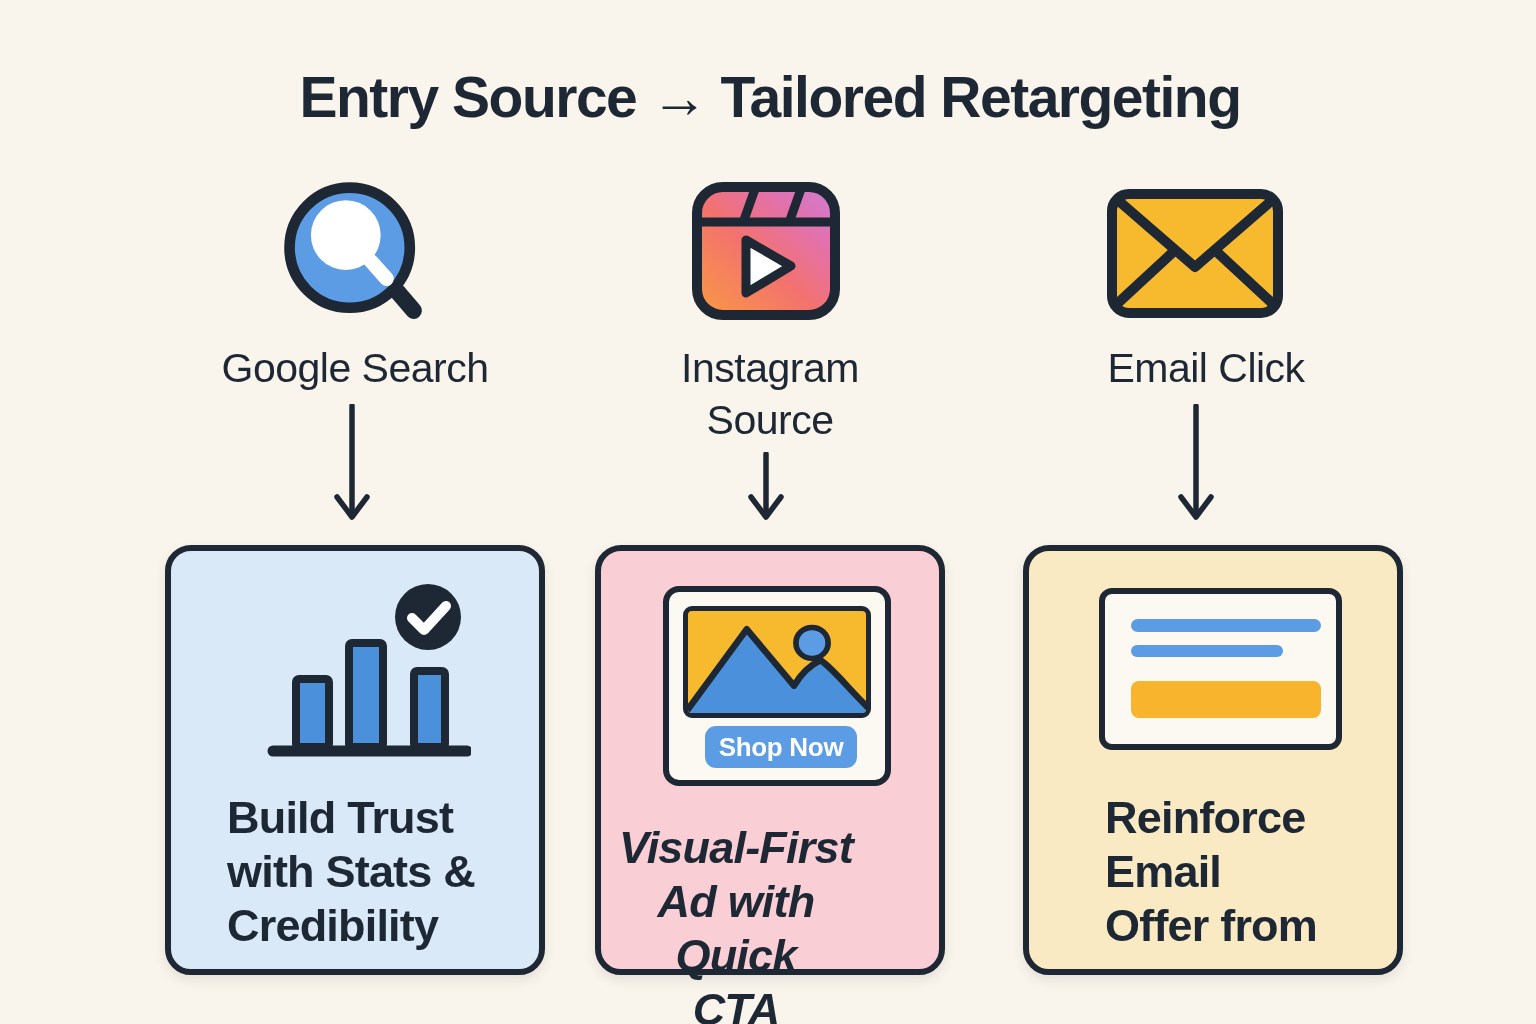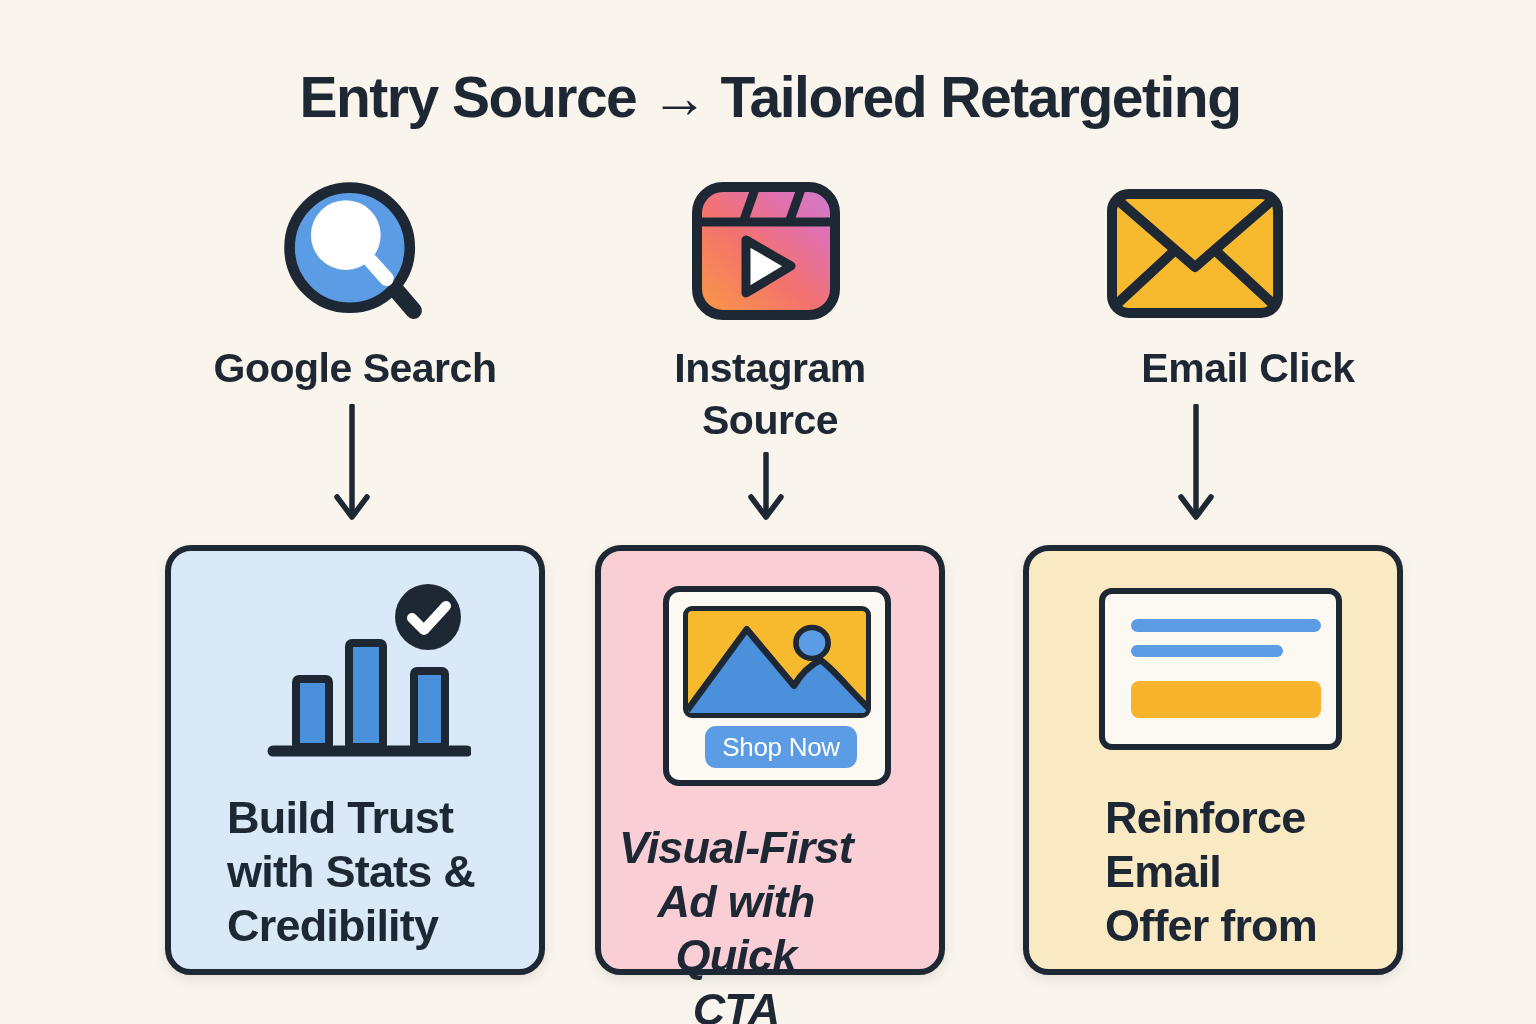--- a/index.html
+++ b/index.html
@@ -17,26 +17,26 @@
     color:var(--ink);
   }
 
   .icon{position:absolute;}
   .icon.search{left:275px;top:173px;width:160px;height:160px;}
   .icon.reels{left:691px;top:181px;width:150px;height:140px;}
   .icon.email{left:1106px;top:188px;width:178px;height:131px;}
 
   .label{
     position:absolute;top:342px;text-align:center;
-    font-size:41px;font-weight:bold;line-height:52px;letter-spacing:-0.5px;
+    font-size:41px;font-weight:normal;line-height:52px;letter-spacing:-0.5px;
     color:var(--ink);
   }
   .label.l1{left:165px;width:380px;}
   .label.l2{left:595px;width:350px;}
-  .label.l3{left:1058px;width:380px;}
+  .label.l3{left:1016px;width:380px;}
 
   .arrow{position:absolute;}
   .arrow.a1{left:330px;top:404px;}
   .arrow.a2{left:744px;top:452px;}
   .arrow.a3{left:1174px;top:404px;}
 
   .card{
     position:absolute;top:545px;height:430px;box-sizing:border-box;
     border:6px solid var(--ink);border-radius:26px;
     box-shadow:0 5px 12px rgba(30,40,52,0.10);
@@ -62,21 +62,21 @@
   .ad-image{
     position:absolute;left:14px;top:14px;width:188px;height:112px;box-sizing:border-box;
     background:var(--yellow,#f7ba2f);border:5px solid var(--ink);border-radius:9px;
     overflow:hidden;
   }
   .ad-image svg{display:block;width:100%;height:100%;}
   .shop-btn{
     position:absolute;left:36px;bottom:12px;width:152px;height:42px;
     background:var(--blue,#5b9ce4);border-radius:11px;
     display:flex;align-items:center;justify-content:center;
-    color:#ffffff;font-size:26px;font-weight:normal;letter-spacing:-0.3px;
+    color:#ffffff;font-size:26px;font-weight:bold;letter-spacing:-0.3px;
   }
 
   .email-frame{
     position:absolute;left:70px;top:37px;width:243px;height:162px;box-sizing:border-box;
     background:var(--frame_white,#fdfaf4);border:6px solid var(--ink);border-radius:13px;
   }
   .email-frame .eline1{position:absolute;left:26px;top:25px;width:190px;height:13px;border-radius:7px;background:var(--blue);}
   .email-frame .eline2{position:absolute;left:26px;top:51px;width:152px;height:12px;border-radius:7px;background:var(--blue);}
   .email-frame .ebar{position:absolute;left:26px;top:87px;width:190px;height:37px;border-radius:8px;background:var(--orange,#f8b42c);}
 </style>

